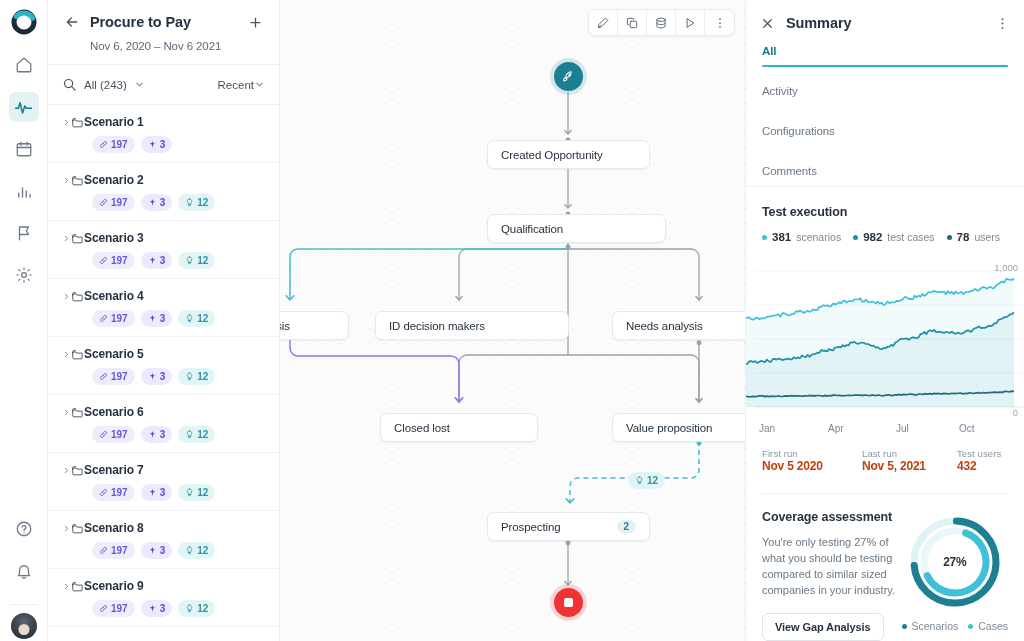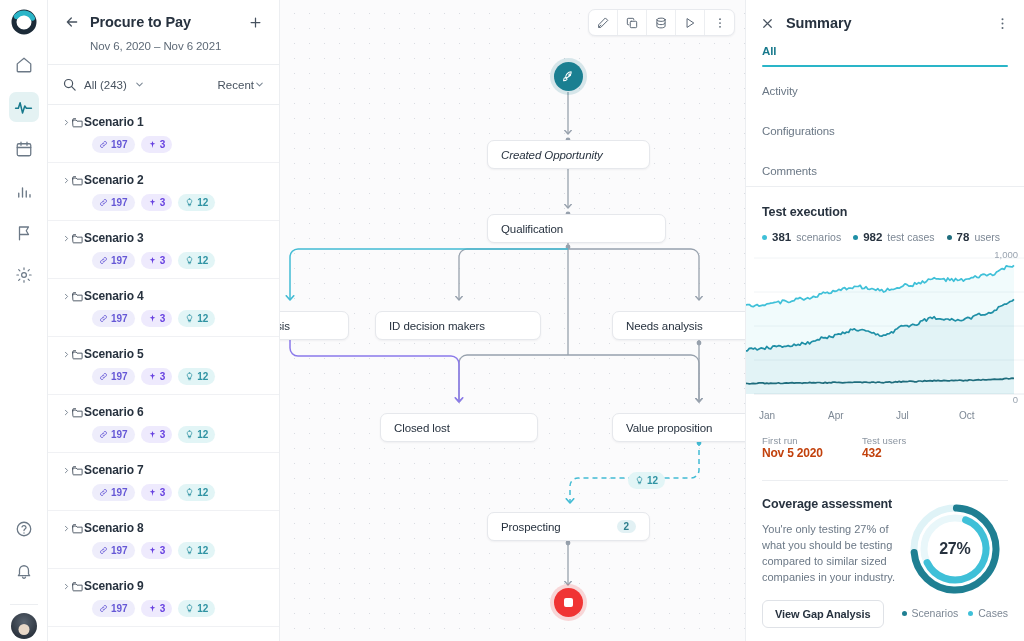--- a/index.html
+++ b/index.html
@@ -162,21 +162,21 @@
   }
 
   .sm-body { flex: 1; overflow: hidden; }
   .sm-sect { padding: 18px 16px 0; }
   .sm-h { font-size: 12.5px; font-weight: 700; color: #27323f; letter-spacing: -.1px; }
   .sm-legend { display: flex; gap: 12px; margin-top: 12px; flex-wrap: nowrap; }
   .lg { display: flex; align-items: center; gap: 5px; font-size: 10.5px; color: #7c8794; white-space: nowrap; }
   .lg .dot { width: 5px; height: 5px; border-radius: 50%; flex: 0 0 5px; }
   .lg b { color: #27323f; font-size: 11.5px; font-weight: 700; }
 
-  .chartwrap { position: relative; height: 175px; margin-top: 3px; }
+  .chartwrap { position: relative; height: 175px; margin-top: 16px; }
   .chartwrap svg { position: absolute; left: 0; top: 0; }
   .yl { position: absolute; right: 6px; font-size: 9.5px; color: #9aa4b0; }
   .xl { position: absolute; font-size: 10px; color: #7c8794; bottom: 0; }
 
   .stats { display: flex; padding: 14px 16px 0; gap: 0; }
   .stat { flex: 0 0 auto; }
   .stat:nth-child(1){ width: 100px; }
   .stat:nth-child(2){ width: 95px; }
   .stat-l { font-size: 9.5px; color: #8b95a1; letter-spacing: .1px; }
   .stat-v { font-size: 12px; font-weight: 700; color: #c2410c; margin-top: 0; letter-spacing: -.2px; }
@@ -189,21 +189,21 @@
   .gapbtn {
     margin-top: 14px; display: inline-flex; align-items: center; justify-content: center;
     height: 28px; padding: 0 12px; border: 1px solid #dfe2e7; border-radius: 6px;
     background: #fff; font-size: 11px; font-weight: 600; color: #27323f;
     cursor: pointer; letter-spacing: -.1px; white-space: nowrap;
   }
   .cov-right { flex: 1; position: relative; padding-top: 2px; }
   .donutwrap { position: relative; width: 100px; height: 100px; margin: 0 auto; }
   .donut-val {
     position: absolute; inset: 0; display: flex; align-items: center; justify-content: center;
-    font-size: 16px; font-weight: 700; color: #27323f; letter-spacing: -.3px;
+    font-size: 12px; font-weight: 700; color: #27323f; letter-spacing: -.3px;
   }
   .donut-legend { display: flex; gap: 10px; justify-content: center; margin-top: 8px; }
 
   .cards { display: flex; gap: 10px; padding: 14px 16px 0; }
   .card {
     flex: 1; border: 1px solid #e8eaee; border-radius: 8px; padding: 10px 12px 12px;
     box-shadow: 0 1px 2px rgba(30,40,55,.04);
   }
   .card-l { font-size: 10.5px; color: #8b95a1; }
   .card-v { font-size: 16px; font-weight: 700; color: #27323f; margin-top: 5px; letter-spacing: -.3px; }
@@ -806,33 +806,33 @@
       <div class="term start" style="left:274px; top:62px;">
         <span style="display:flex;color:#fff">
           <svg width="15" height="15" viewBox="0 0 24 24" fill="none" stroke="currentColor" stroke-width="1.7" stroke-linecap="round" stroke-linejoin="round">
             <path d="M5.5 14.2c-1.1 1.1-1.3 4.5-1.3 4.5s3.4-.2 4.5-1.3"></path>
             <path d="M9.8 16.4 7.3 13.9c0-5 4-9.3 9-9.6.4 5-3.9 9.4-8.9 10l2.4 2.1z"></path>
             <circle cx="13.9" cy="9.4" r="1.3"></circle>
           </svg>
         </span>
       </div>
 
-      <div class="node" style="left:207px; top:140px; width:163px;font-style:italic;">
+      <div class="node" style="left:207px; top:140px; width:163px;">
         <span class="nlabel">Created Opportunity</span>
       </div>
 
       <div class="node" style="left:207px; top:214px; width:179px;">
         <span class="nlabel">Qualification</span>
       </div>
 
       <div class="node" style="left:-63px; top:311px; width:132px;">
         <span class="nlabel">ion analysis</span>
       </div>
 
-      <div class="node" style="left:95px; top:311px; width:166px;">
+      <div class="node" style="left:95px; top:311px; width:194px;">
         <span class="nlabel">ID decision makers</span>
       </div>
 
       <div class="node" style="left:332px; top:311px; width:166px;">
         <span class="nlabel">Needs analysis</span>
       </div>
 
       <div class="node" style="left:100px; top:413px; width:158px;">
         <span class="nlabel">Closed lost</span>
       </div>
@@ -929,20 +929,24 @@
         <span class="xl" style="left:150px;">Jul</span>
         <span class="xl" style="left:213px;">Oct</span>
       </div>
 
       <div class="stats" id="stats-row">
           <div class="stat">
             <div class="stat-l">First run</div>
             <div class="stat-v">Nov 5 2020</div>
           </div>
           <div class="stat">
+            <div class="stat-l">Last run</div>
+            <div class="stat-v">Nov 5, 2021</div>
+          </div>
+          <div class="stat">
             <div class="stat-l">Test users</div>
             <div class="stat-v">432</div>
           </div>
         </div>
 
       <div class="hr"></div>
 
       <div class="cov">
         <div class="cov-left">
           <div class="sm-h">Coverage assessment</div>

